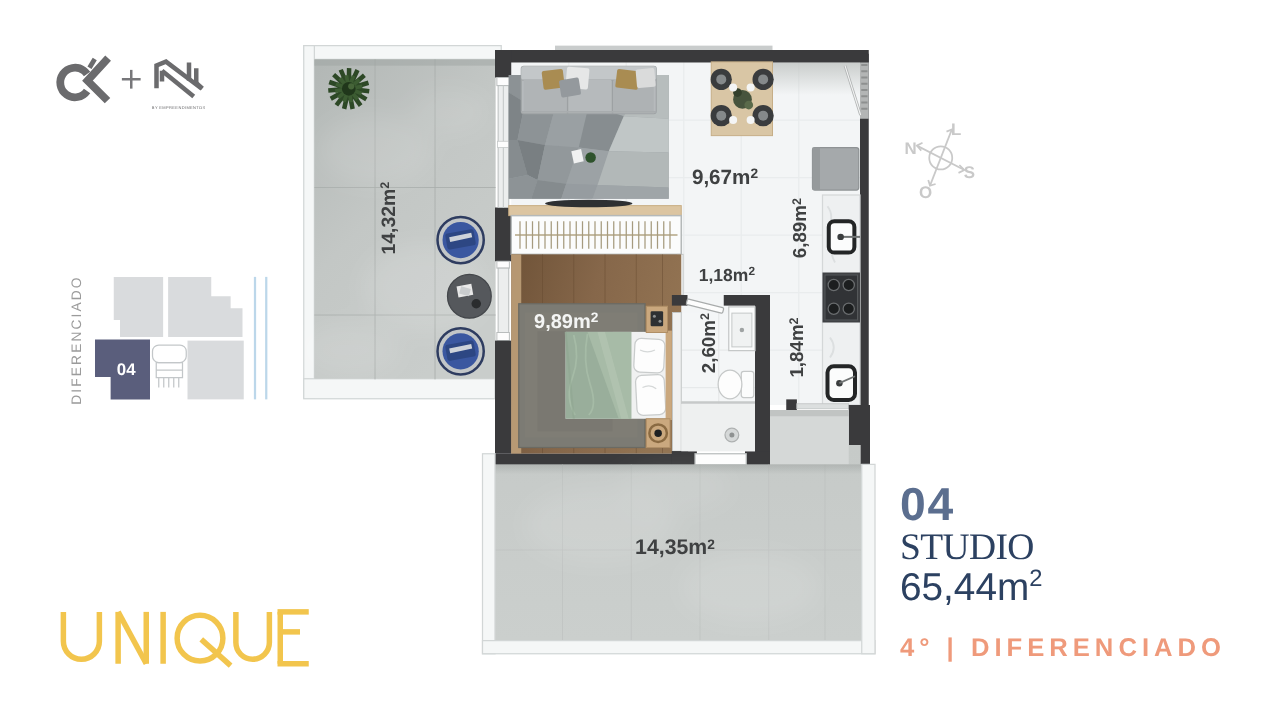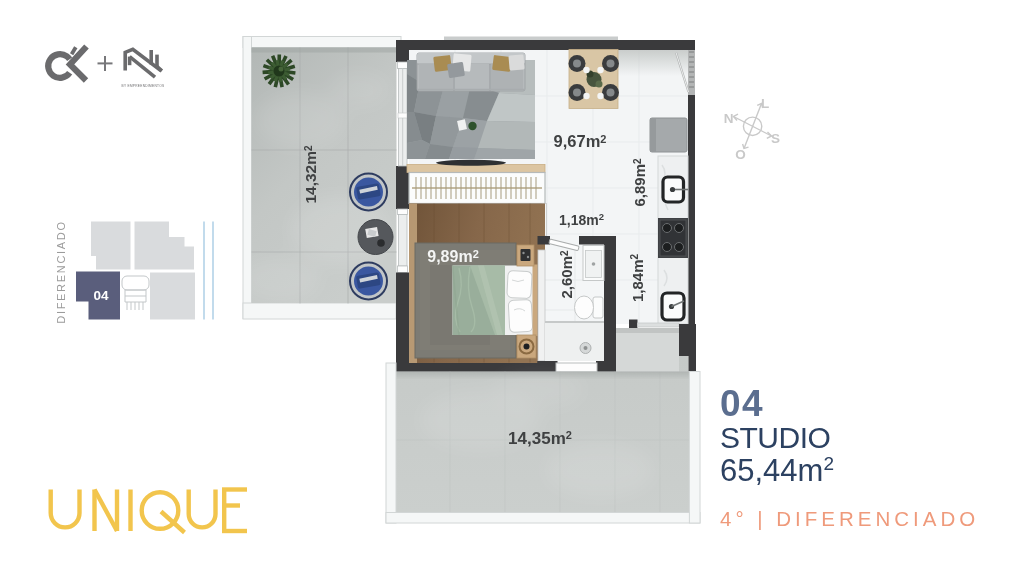--- a/index.html
+++ b/index.html
@@ -513,19 +513,19 @@
     <path d="M188.7,489.5 V514 a13.4,13.4 0 0 0 26.8,0 V489.5"></path>
     <path d="M224.2,489.5 V531"></path>
     <path d="M222,489.5 H247"></path>
     <path d="M224,505.5 H240"></path>
     <path d="M222,531 H247"></path>
   </g>
 </svg>
 
 <div class="abs" style="left:720px;top:384.5px;font-size:37px;line-height:1;font-weight:bold;color:#5b6e8f;letter-spacing:1.5px;">04</div>
 
-<div class="abs" style="left:720px;top:423px;font-size:30px;line-height:1;color:#2c4161;letter-spacing:-0.5px;">STUDIO</div>
+<div class="abs" style="left:720px;top:423px;font-size:30px;line-height:1;color:#2c4161;letter-spacing:-0.5px;font-family:Liberation Serif, serif;">STUDIO</div>
 
 <div class="abs" style="left:720px;top:454px;font-size:31px;line-height:1;color:#2c4161;text-align:center;">65,44m<sup style="font-size:19px;">2</sup></div>
 
-<div class="abs" style="left:720px;top:509px;font-size:20.5px;line-height:1;color:#ef9a7b;letter-spacing:4px;">4° | DIFERENCIADO</div>
+<div class="abs" style="left:720px;top:509px;font-size:20.5px;line-height:1;color:#ef9a7b;letter-spacing:4px;font-weight:bold;">4° | DIFERENCIADO</div>
 
 </div>
 
 </body></html>

